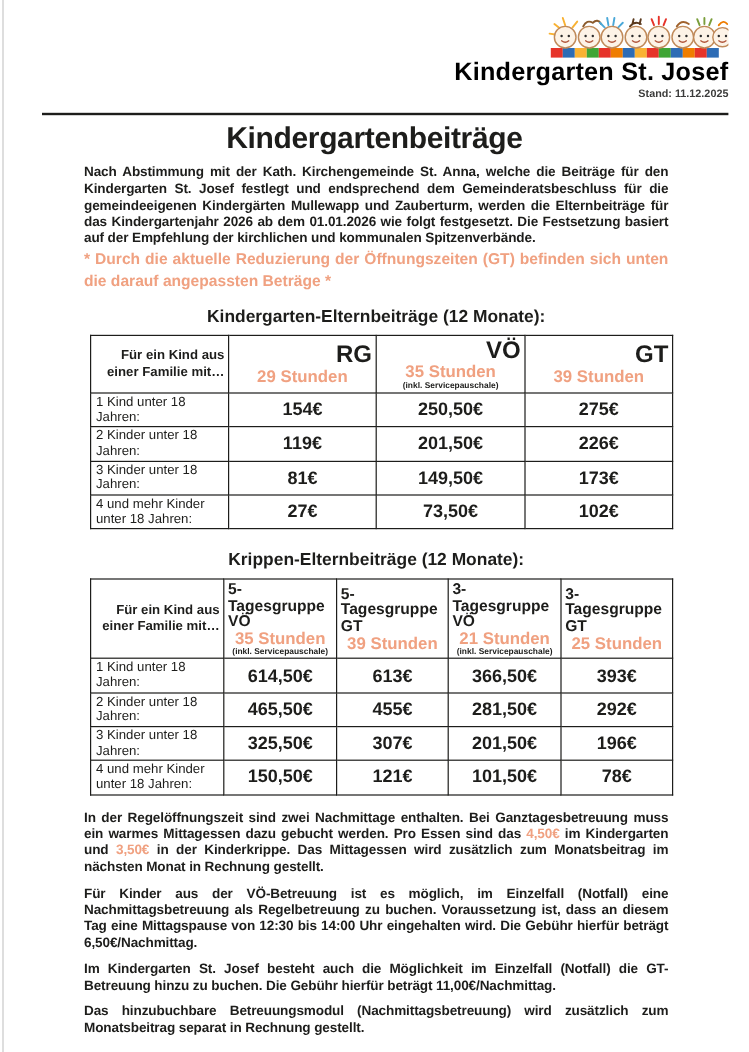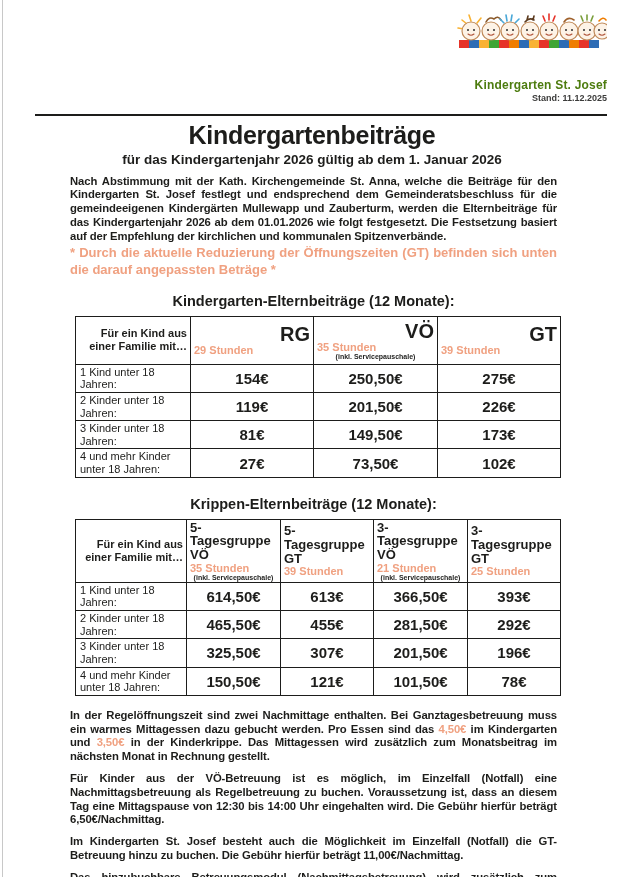--- a/index.html
+++ b/index.html
@@ -13,21 +13,21 @@
   .scan-edge {
     position: absolute; left: 2px; top: 0; bottom: 0; width: 1px;
     background: #c8c8c8;
   }
   .page { width: 624px; height: 877px; padding-top: 12px; position: relative; }
 
   
   .header { display: flex; justify-content: flex-end; padding-right: 17px; }
   .logo-block { text-align: right; }
   .logo-svg { display: block; margin-left: auto; }
-  .brand { font-size: 12px; font-weight: 700; color: #4d7c0f; letter-spacing: 0.2px; line-height: 1.05; margin-top: 29px; }
+  .brand { font-size: 21px; font-weight: 700; color: #000000; letter-spacing: 0.2px; line-height: 1.05; }
   .stand { font-size: 9px; font-weight: 700; color: #3c3c3b; margin-top: 1px; }
 
   .rule { border: none; border-top: 2px solid #1d1d1b; margin: 11px 17px 0 35px; }
 
   
   .title { text-align: center; font-size: 25px; font-weight: 700; margin-top: 5px; letter-spacing: -0.3px; }
   .subtitle { text-align: center; font-size: 13.5px; font-weight: 700; margin-top: 2px; }
 
   .content { padding: 0 67px 0 70px; }
 
@@ -42,21 +42,21 @@
 
   .section-heading { text-align: center; font-size: 14.5px; font-weight: 700; margin-top: 14px; }
 
   
   table { border-collapse: collapse; width: 485px; margin: 7px auto 0 5px; table-layout: fixed; }
   table, th, td { border: 1.6px solid #1d1d1b; }
   th, td { padding: 1px 3px; vertical-align: middle; }
   .corner-cell { font-size: 11px; font-weight: 700; text-align: right; line-height: 1.2; }
   .col-code { font-size: 20px; font-weight: 700; text-align: right; line-height: 1.0; }
   .col-code-sm { font-size: 13px; font-weight: 700; text-align: left; line-height: 1.05; }
-  .col-hours { font-size: 11px; font-weight: 700; color: #f0a181; text-align: left; line-height: 1.1; }
+  .col-hours { font-size: 14px; font-weight: 700; color: #f0a181; text-align: center; line-height: 1.1; }
   .col-note { font-size: 7px; font-weight: 700; text-align: center; line-height: 1.0; }
   .row-label { font-size: 11px; font-weight: 400; text-align: left; line-height: 1.15; padding-left: 4px; }
   .cell-value { font-size: 15px; font-weight: 700; text-align: center; }
   #table-kindergarten td, #table-kindergarten th { height: 28px; }
   #table-kindergarten thead th { height: 48px; }
   #table-krippe td, #table-krippe th { height: 28px; }
   #table-krippe thead th { height: 52px; }
 
   
   .para {
@@ -147,21 +147,20 @@
         </g>
       </svg>
       <div class="brand">Kindergarten St. Josef</div>
       <div class="stand">Stand: 11.12.2025</div>
     </div>
   </div>
 
   <hr class="rule">
 
   <div class="title">Kindergartenbeiträge</div>
-  <div class="subtitle">für das Kindergartenjahr 2026 gültig ab dem 1. Januar 2026</div>
 
   <div class="content">
     <p class="intro">Nach Abstimmung mit der Kath. Kirchengemeinde St. Anna, welche die Beiträge für den Kindergarten St. Josef festlegt und endsprechend dem Gemeinderatsbeschluss für die gemeindeeigenen Kindergärten Mullewapp und Zauberturm, werden die Elternbeiträge für das Kindergartenjahr 2026 ab dem 01.01.2026 wie folgt festgesetzt. Die Festsetzung basiert auf der Empfehlung der kirchlichen und kommunalen Spitzenverbände.</p>
     <p class="note">* Durch die aktuelle Reduzierung der Öffnungszeiten (GT) befinden sich unten die darauf angepassten Beträge *</p>
 
     <div class="section-heading">Kindergarten-Elternbeiträge (12 Monate):</div>
     <table id="table-kindergarten">
       <colgroup>
           <col style="width:115px">
           <col style="width:123px">

